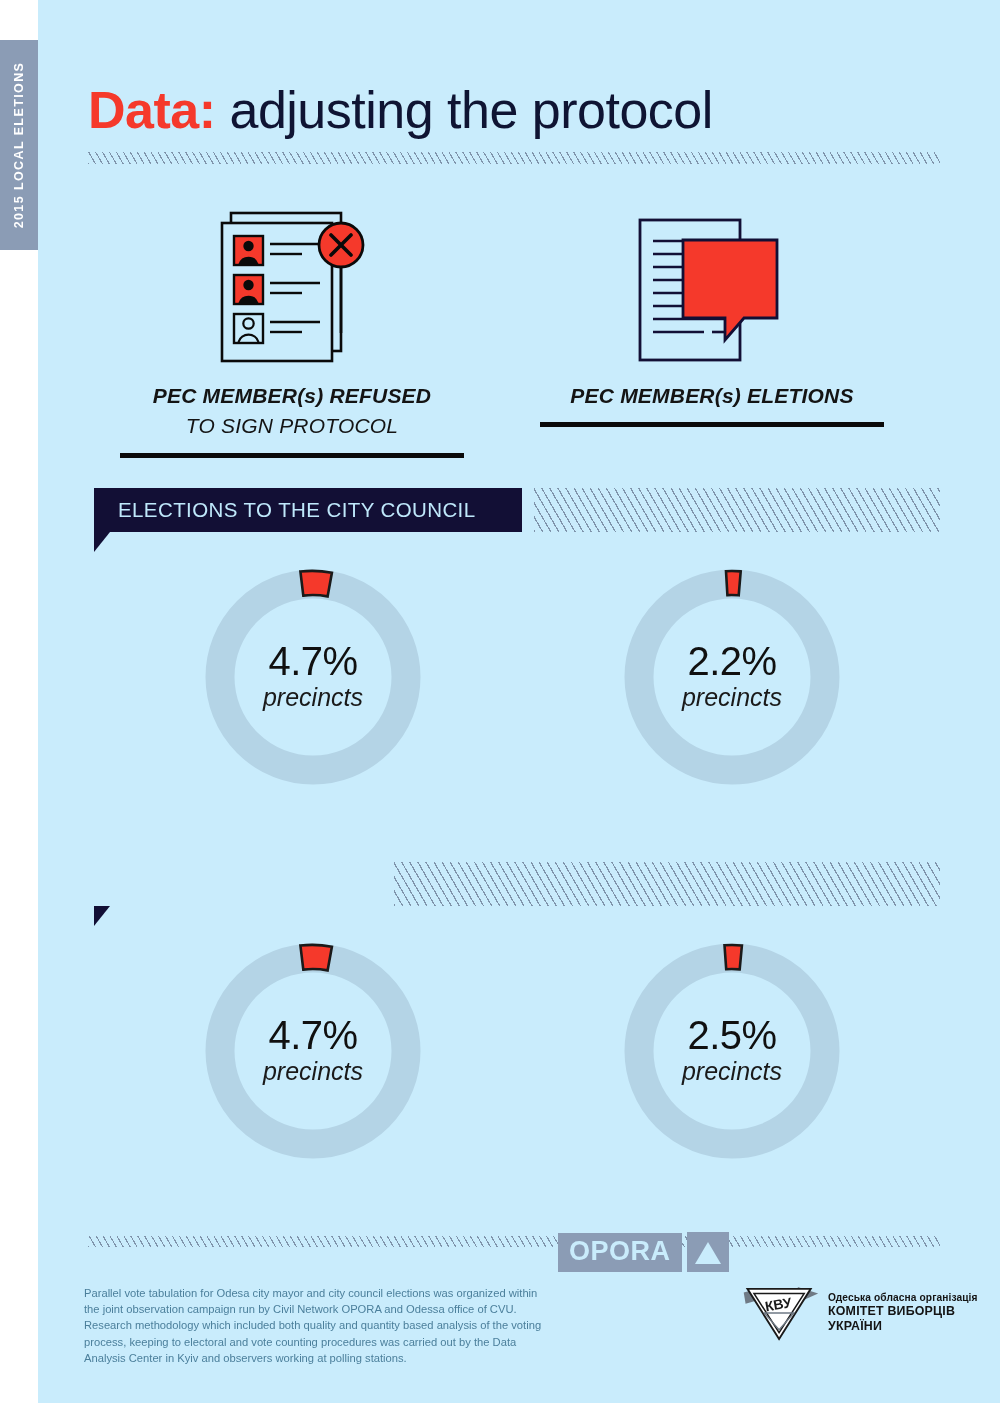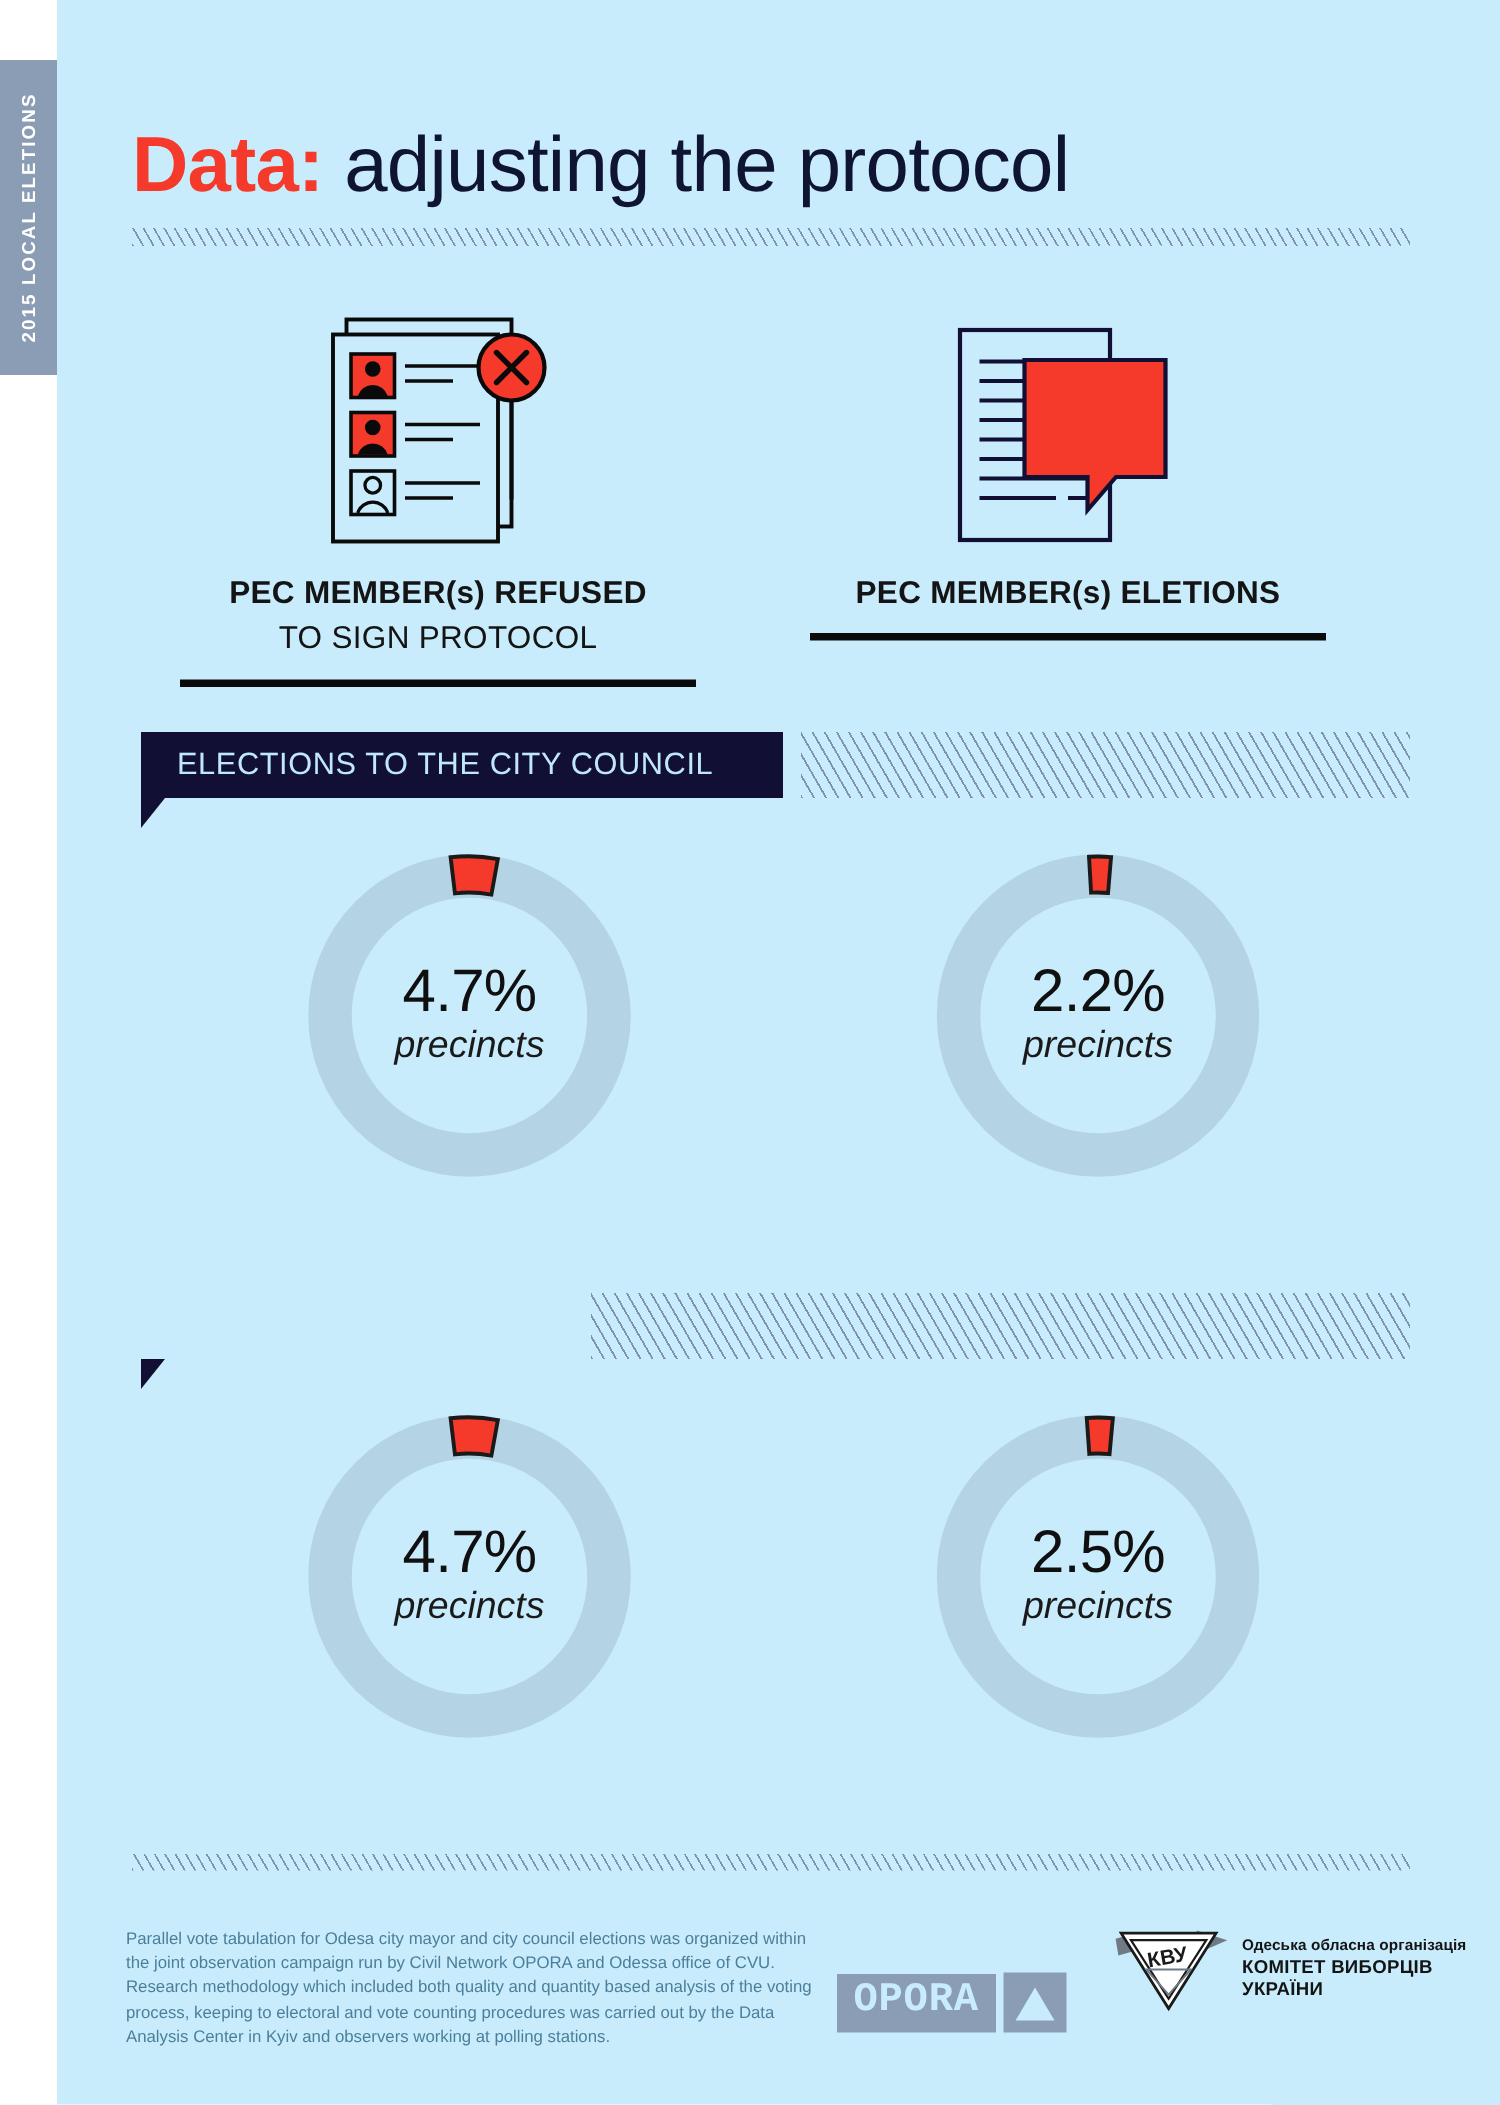--- a/index.html
+++ b/index.html
@@ -114,20 +114,21 @@
     top: 0;
     transform: translateX(-50%);
   }
 
   .cap-block {
     position: absolute;
     left: 38px;
     right: 38px;
     top: 178px;
     text-align: center;
+    font-style: italic;
   }
   .cap1 {
     font-size: 21px;
     font-weight: bold;
     color: #141414;
     letter-spacing: 0.2px;
     line-height: 1.25;
   }
   .cap2 {
     font-size: 21px;
@@ -238,25 +239,24 @@
     width: 460px;
     font-size: 11.2px;
     line-height: 1.45;
     color: #4b7f9b;
     font-family: Liberation Sans, sans-serif;
   }
 
   #opora-logo {
     position: absolute;
     left: 558px;
-    top: 1315px;
+    top: 1232px;
     display: flex;
     align-items: center;
     gap: 5px;
-    font-family: Liberation Mono, monospace;
   }
   #opora-logo .word {
     background: #8b9cb5;
     color: #c9ecfc;
     font-size: 27px;
     font-weight: bold;
     letter-spacing: 0.5px;
     padding: 5px 11px 7px 11px;
     line-height: 1;
   }

